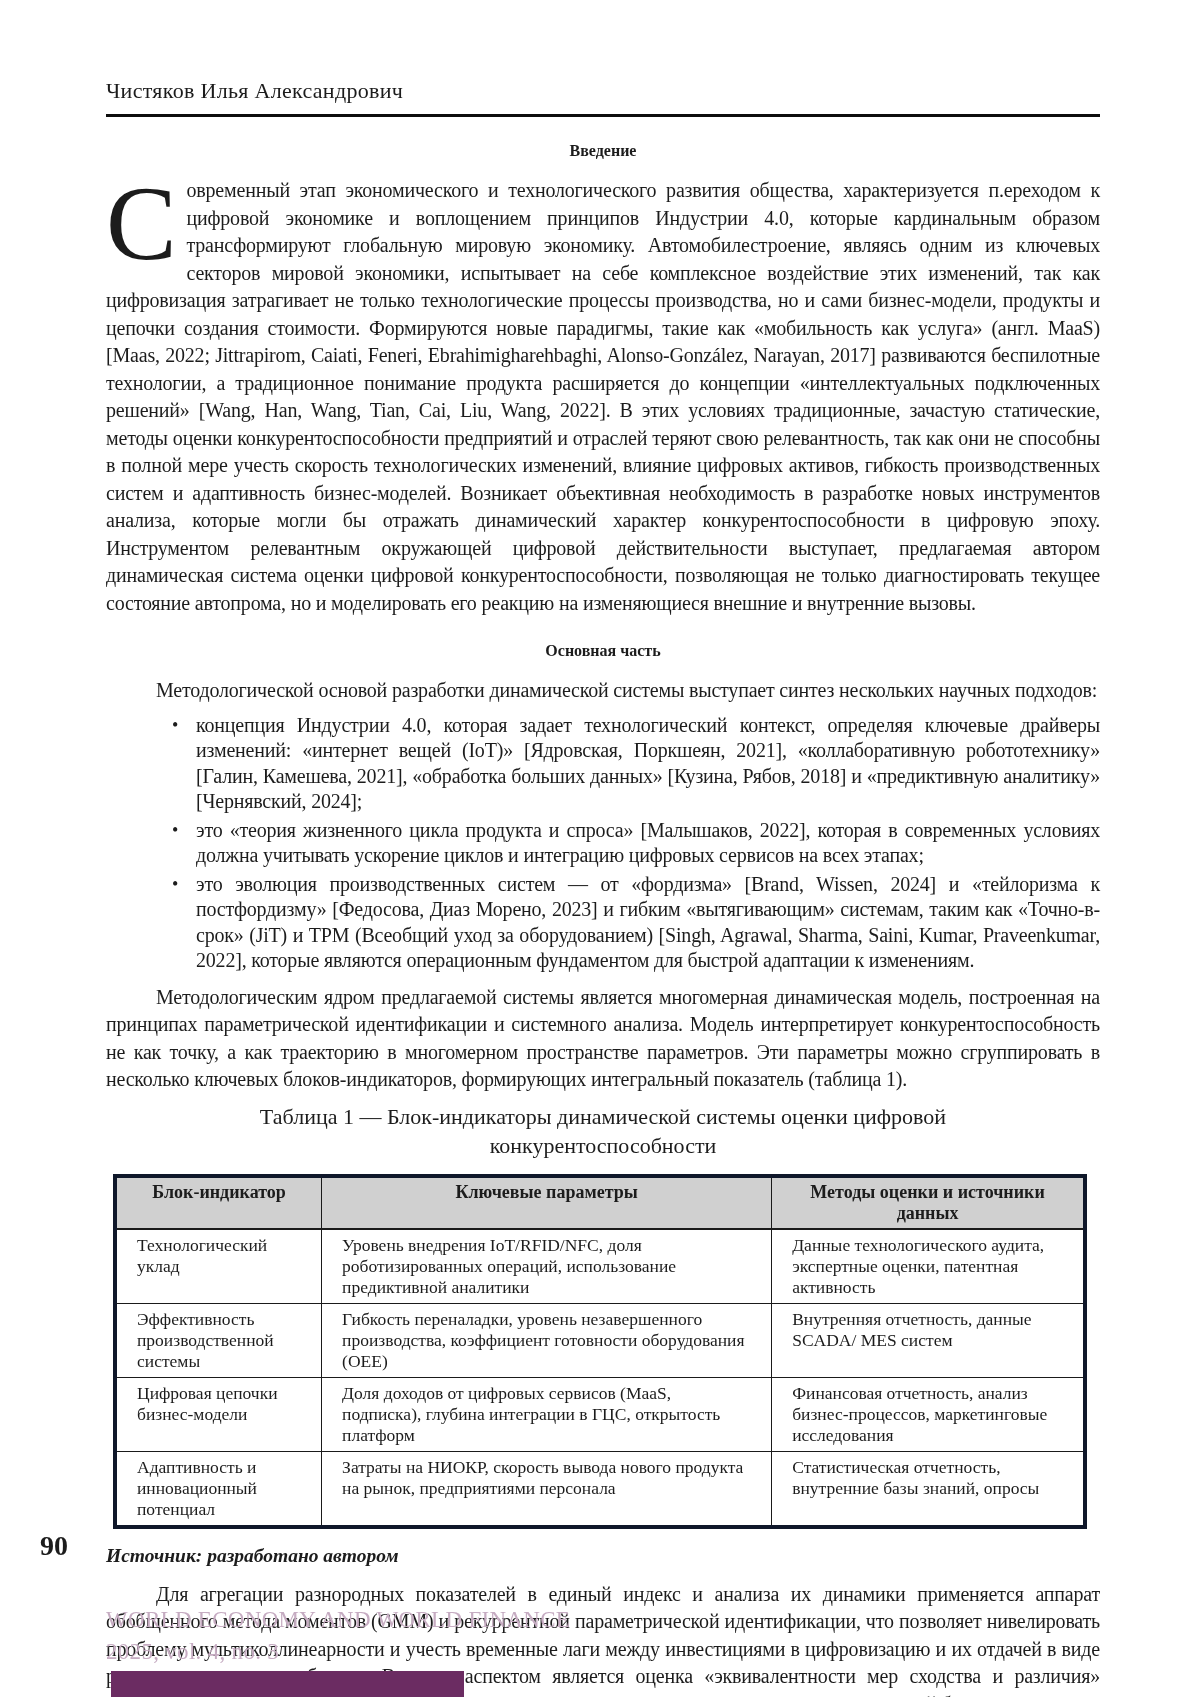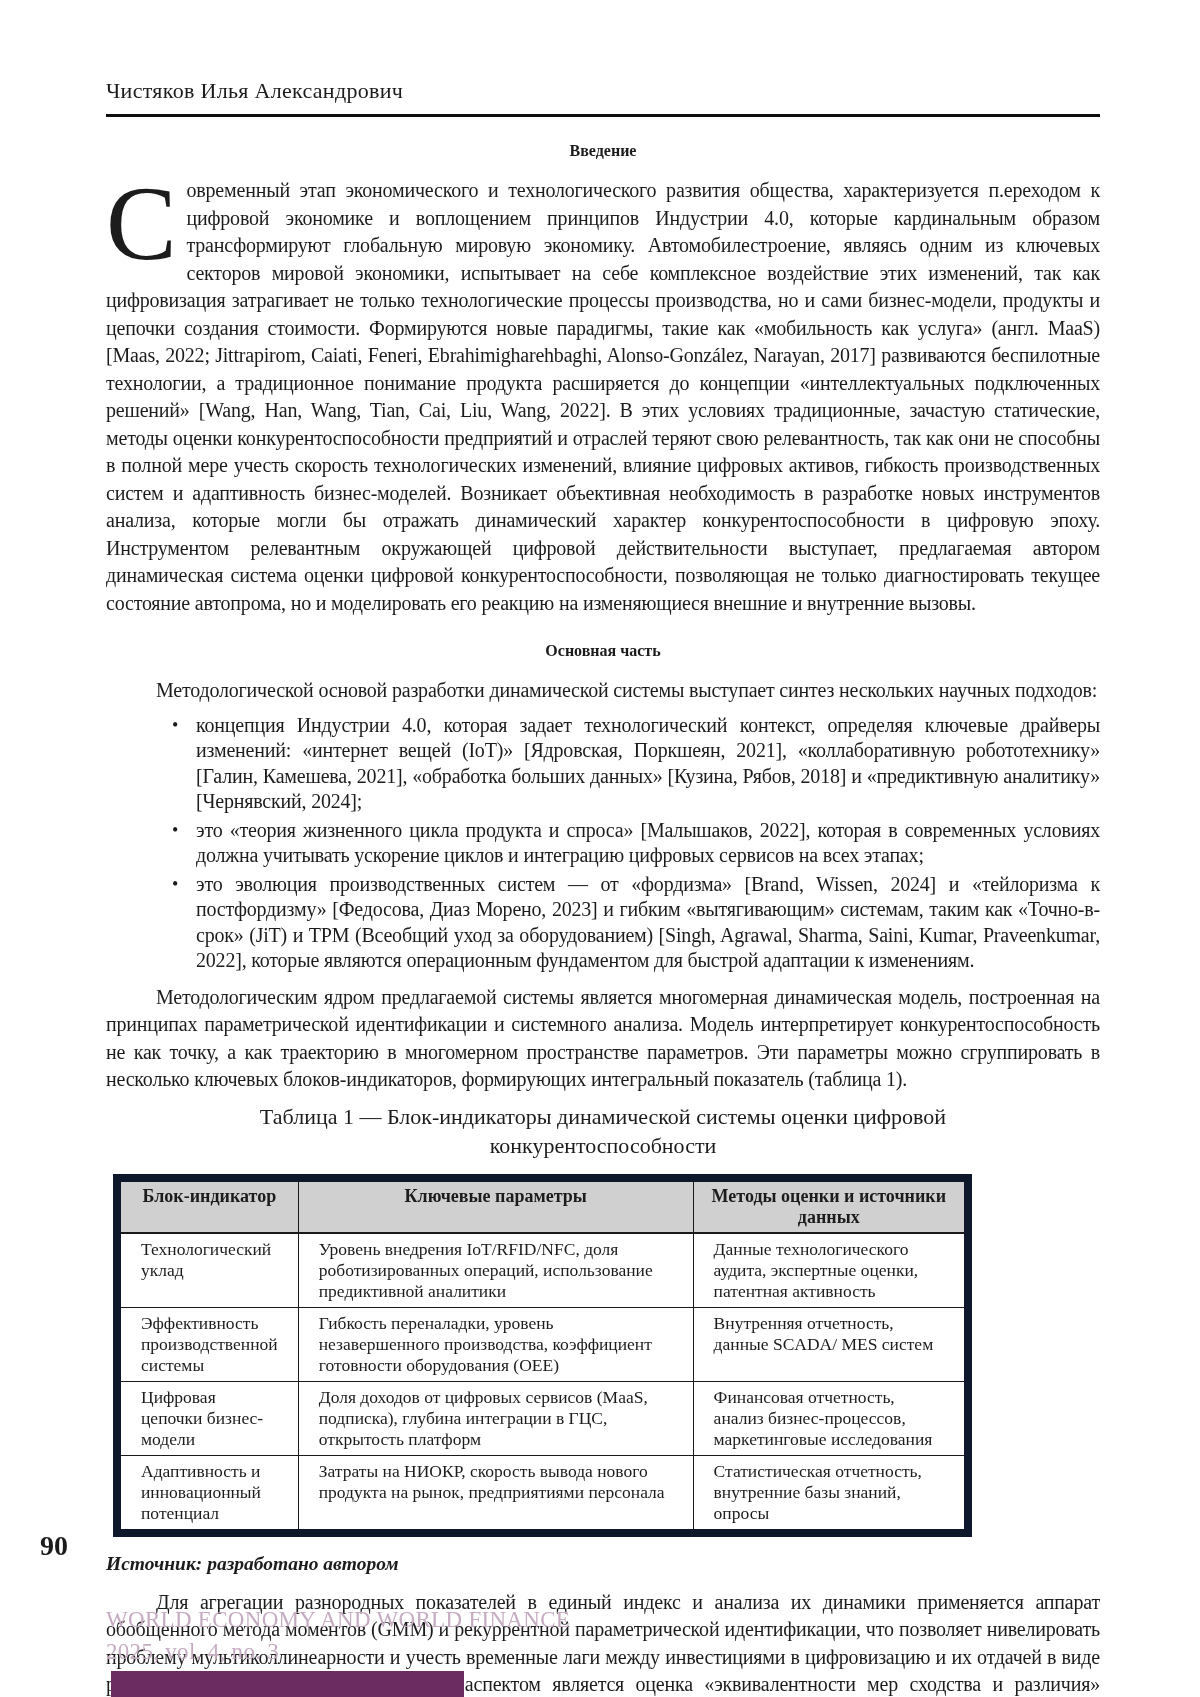--- a/index.html
+++ b/index.html
@@ -43,22 +43,22 @@
   }
   ul.approaches li::before{
     content:"\2022";position:absolute;left:-24px;top:0;font-size:18px;
   }
   .para-core{margin-top:10px;}
   .table-caption{
     text-align:center;font-weight:normal;font-size:22px;line-height:29px;
     max-width:880px;margin:8px auto 14px auto;
   }
   table.indicators{
-    border-collapse:collapse;width:859px;margin-left:7px;
-    border:8px solid #0f172a;table-layout:fixed;
+    border-collapse:collapse;width:974px;margin-left:7px;
+    border:4px solid #0f172a;table-layout:fixed;
   }
   table.indicators th,
   table.indicators td{
     border:1px solid #1a1a1a;font-size:17.5px;line-height:21px;
     padding:5px 20px;vertical-align:top;text-align:left;
   }
   table.indicators th{
     background:var(--table-header-bg);font-weight:bold;text-align:center;
     font-size:18px;padding:4px 6px;border-bottom:2px solid #1a1a1a;
   }

